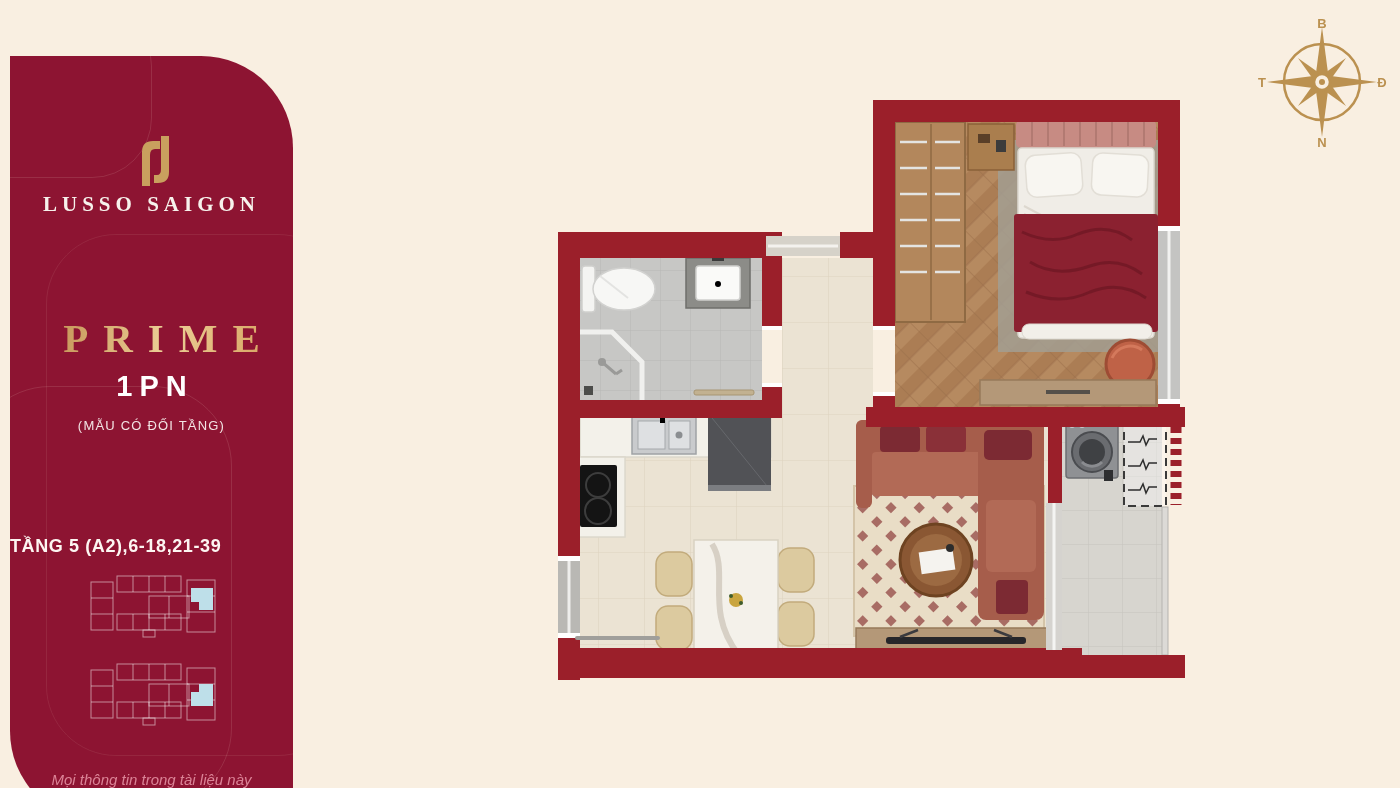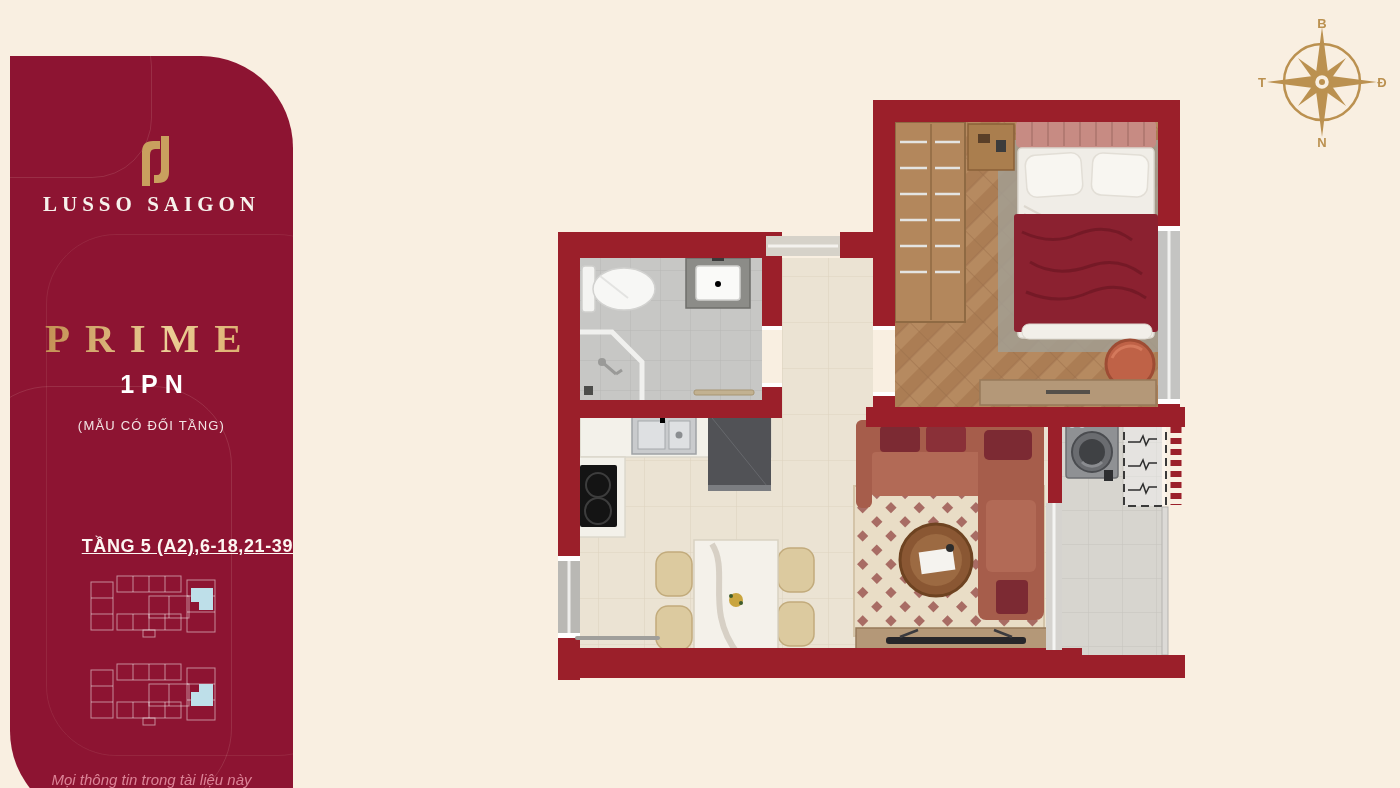--- a/index.html
+++ b/index.html
@@ -17,38 +17,38 @@
   .deco.d1{left:-70px;top:-50px;width:210px;height:170px;border-radius:60px;}
   .deco.d2{left:-40px;top:330px;width:260px;height:420px;border-radius:80px;}
   .deco.d3{left:36px;top:178px;width:300px;height:520px;border-radius:70px;border-color:rgba(248,224,205,.09);}
   .logo-mark{position:absolute;left:50%;top:78px;transform:translateX(-50%);}
   .brand{
     position:absolute;left:0;right:0;top:136px;text-align:center;
     color:#f7f2ec;font-family:"Liberation Serif",serif;
     font-size:21px;letter-spacing:5px;font-weight:600;white-space:nowrap;
   }
   .plan-name{
-    position:absolute;left:0;right:0;top:258px;
+    position:absolute;left:0;right:0;top:258px;text-align:center;
     font-family:"Liberation Serif",serif;font-size:41px;font-weight:600;
     letter-spacing:15px;text-indent:15px;
     color:#d8a665;
     background:linear-gradient(100deg,#c08b4e 10%,#eccf96 55%,#d8a665 90%);
     -webkit-background-clip:text;background-clip:text;padding-left:20px;-webkit-text-fill-color:transparent;
   }
   .plan-type{
     position:absolute;left:0;right:0;top:314px;text-align:center;
-    color:#ffffff;font-size:25px;font-weight:bold;letter-spacing:7px;text-indent:7px;
+    color:#ffffff;font-size:29px;font-weight:bold;letter-spacing:7px;text-indent:7px;
   }
   .plan-note{
     position:absolute;left:0;right:0;top:362px;text-align:center;
     color:#f3e4e4;font-size:13px;letter-spacing:1.2px;
   }
   .floors{
-    position:absolute;left:0;right:0;top:480px;text-align:right;
-    color:#fdf6f2;font-size:18px;font-weight:600;letter-spacing:.6px;text-decoration:underline;
+    position:absolute;left:0;right:0;top:480px;text-align:left;
+    color:#fdf6f2;font-size:18px;font-weight:600;letter-spacing:.6px;
   }
   .keyplan{position:absolute;left:50%;top:518px;transform:translateX(-50%);}
   .disclaimer{
     position:absolute;left:28px;right:28px;top:712px;text-align:center;
     color:rgba(233,150,168,.85);font-size:15px;font-style:italic;line-height:1.55;
   }
   
   .compass{position:absolute;left:1254px;top:14px;}
   .compass text{font-family:"Liberation Sans",sans-serif;font-size:13px;font-weight:bold;}
   

